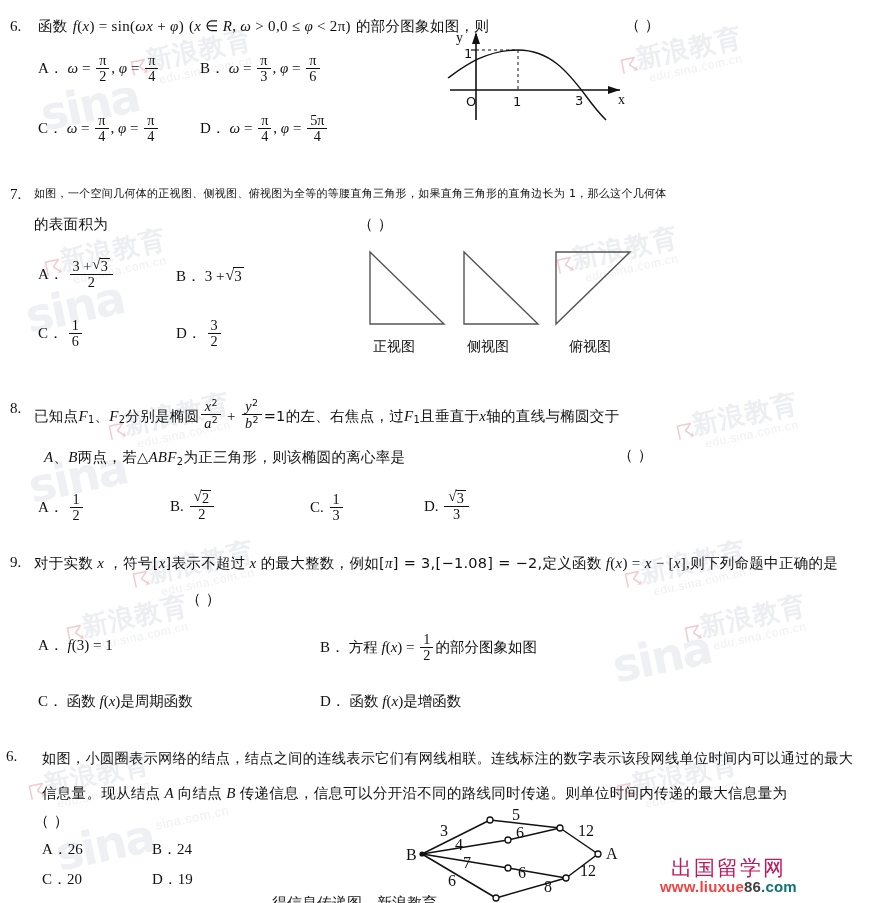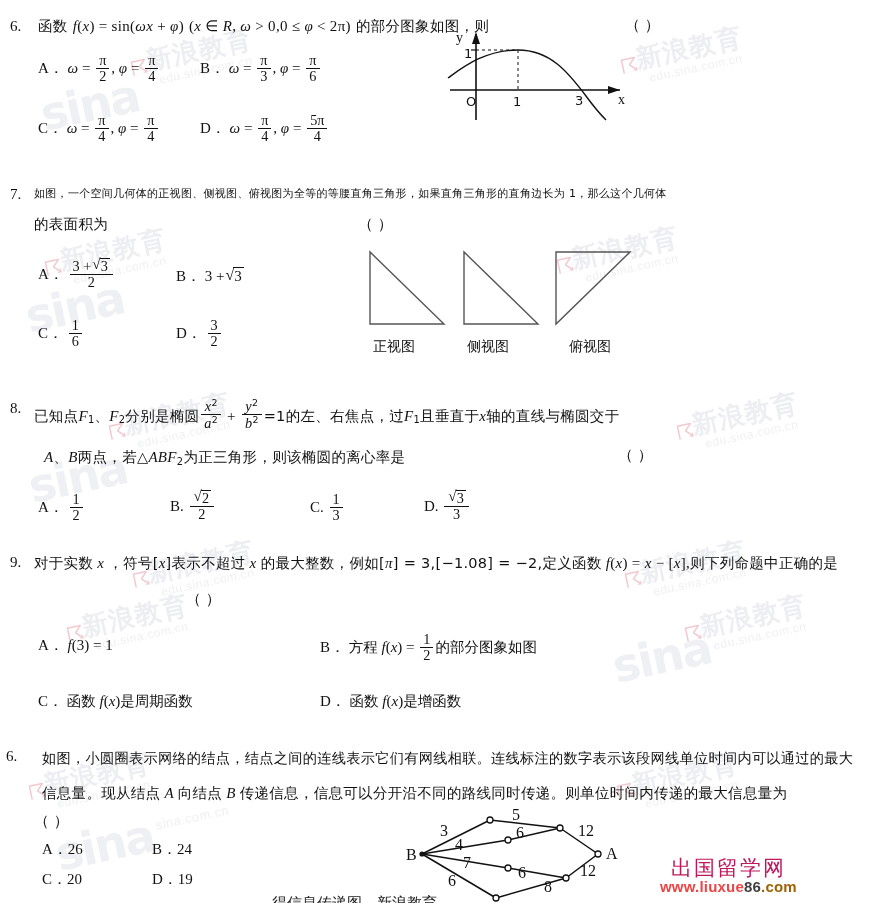--- a/index.html
+++ b/index.html
@@ -163,21 +163,21 @@
   .site-wm .site-url {
     display: block;
     font-family: "Liberation Sans", sans-serif;
     font-size: 15px;
     font-weight: bold;
     letter-spacing: 0.2px;
     line-height: 1.1;
   }
   .site-wm .u1 { color: #ef4444; margin-top: 16px; }
   .site-wm .u2 { color: #404040; }
-  .site-wm .u3 { color: #a16207; text-align: right; }
+  .site-wm .u3 { color: #0f766e; text-align: right; }
 
   .cut-text {
     position: absolute;
     z-index: 2;
     font-family: "DejaVu Sans", sans-serif;
     font-size: 15px;
     color: #111;
     white-space: nowrap;
     overflow: hidden;
   }

